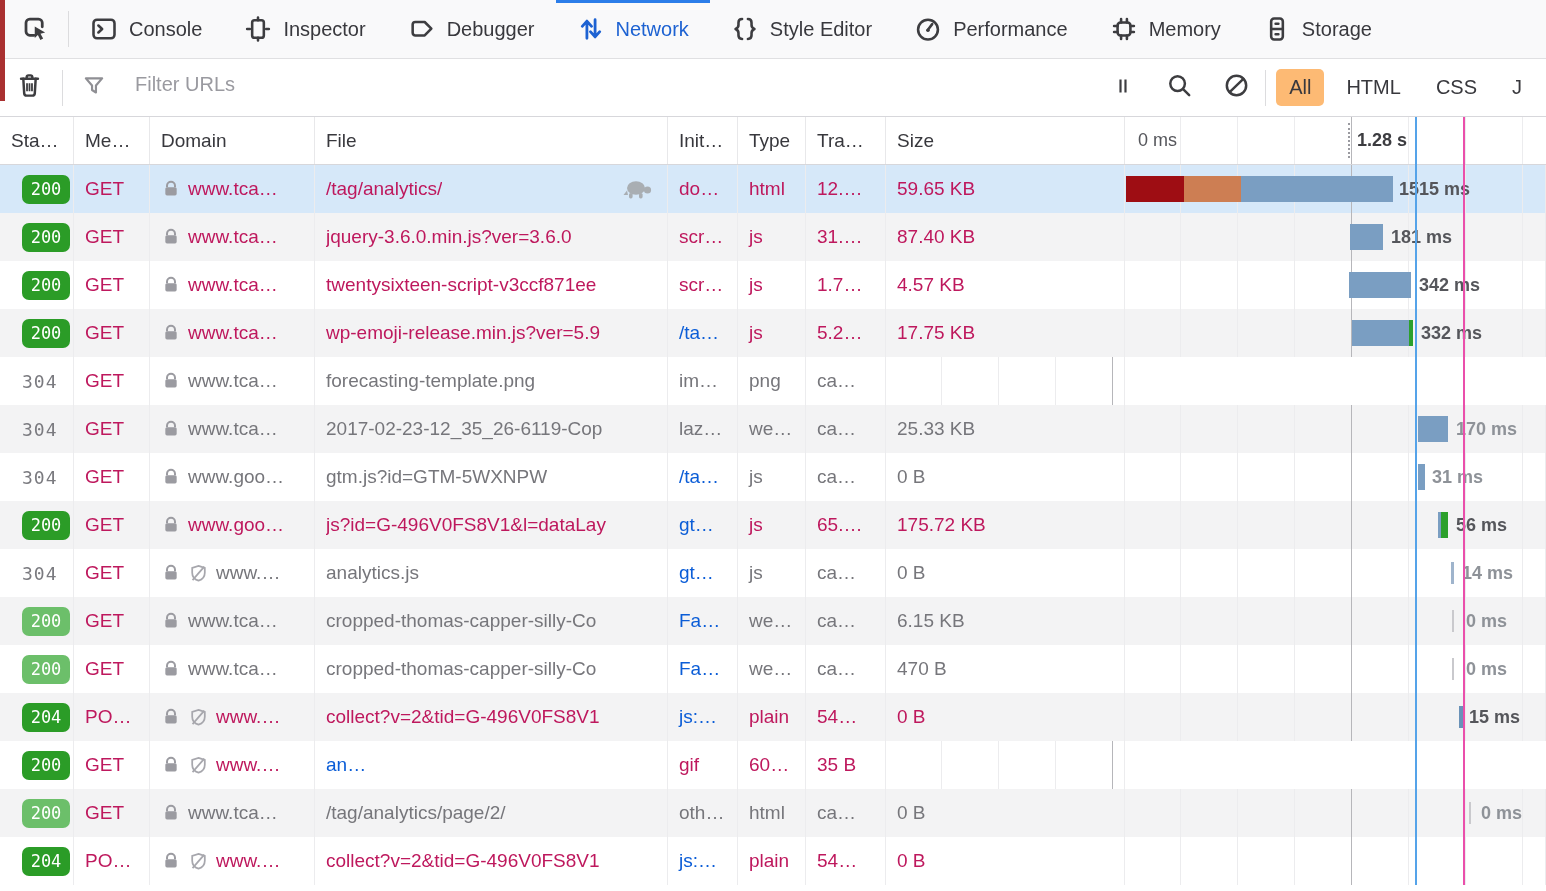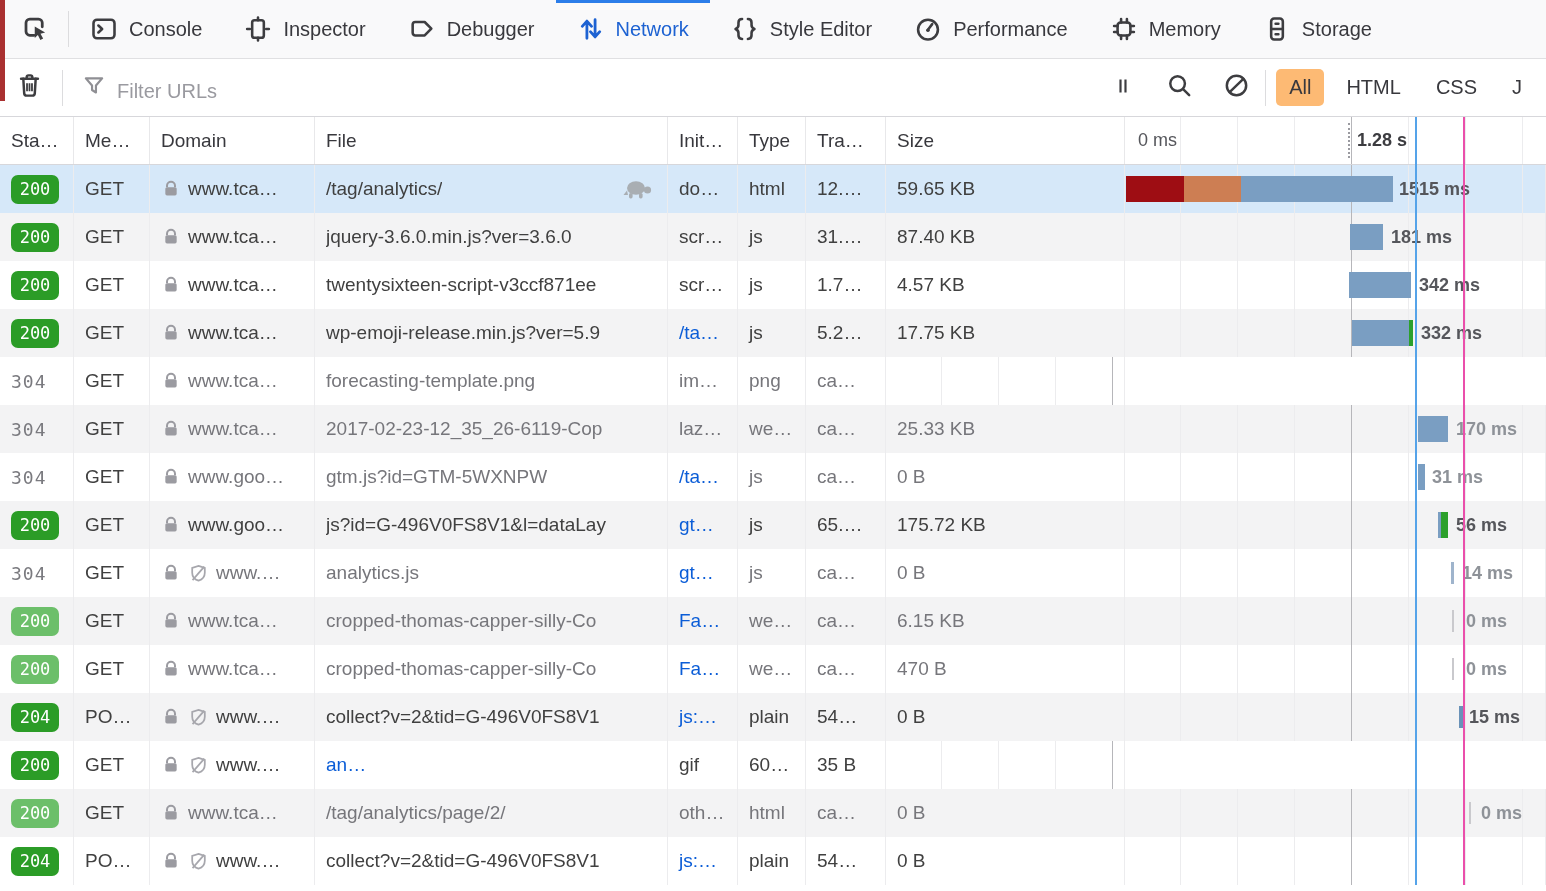--- a/index.html
+++ b/index.html
@@ -13,42 +13,42 @@
   .sep-v { width:1px; background:#dcdcde; margin:11px 0; }
   .tab { display:flex; align-items:center; gap:11px; padding:0 21px; font-size:20px; color:#38383d; position:relative; white-space:nowrap; }
   .tab.active { color:#1d62d2; }
   .tab.active::before { content:""; position:absolute; top:0; left:0; right:0; height:3px; background:#2b7de9; }
   .tab svg, .pick-btn svg { display:block; }
 
   
   .filterbar { height:58px; background:#fff; border-bottom:1px solid #d7d7db; display:flex; align-items:center; overflow:hidden; }
   .icon-btn { display:flex; align-items:center; justify-content:center; padding:0 15px; height:100%; }
   .fsep { width:1px; height:36px; background:#dcdcde; }
-  .filter-input-wrap { display:flex; align-items:flex-end; gap:10px; padding-left:18px; flex:1; }
+  .filter-input-wrap { display:flex; align-items:flex-start; gap:28px; padding-left:18px; flex:1; }
   .filter-input { border:none; outline:none; font-size:20px; color:#38383d; flex:1; font-family:"Liberation Sans",sans-serif; background:transparent; }
   .filter-input::placeholder { color:#9a9aa0; }
   .type-btns { display:flex; align-items:center; margin:0 2px 0 10px; }
   .type-btn { font-size:20px; color:#38383d; padding:7px 13px; border-radius:5px; margin-right:9px; white-space:nowrap; }
   .type-btn.active { background:#fdba74; }
 
   
   .table { position:relative; font-size:19px; color:#3f3f43; }
   .grid-cols { display:grid; grid-template-columns:74px 76px 165px 353px 70px 68px 80px 239px 421px; }
   .thead { height:48px; border-bottom:1px solid #d7d7db; background:#fff; }
   .th { display:flex; align-items:center; padding-left:11px; border-right:1px solid #e8e8ea; color:#38383d; white-space:nowrap; overflow:hidden; }
   .th.last, .c-wf { border-right:none; }
   .row { height:48px; background:#fff; }
   .row.even { background:#f3f3f4; }
   .row.selected { background:#d6e8f9; }
   .cell { display:flex; align-items:center; padding-left:11px; border-right:1px solid #ececee; white-space:nowrap; overflow:hidden; }
-  .mono { font-family:"DejaVu Sans Mono", monospace; }
+  .mono { font-family:"DejaVu Sans Mono", monospace;margin-left:11px; }
   .badge { display:inline-block; min-width:48px; text-align:center; border-radius:7px; padding:3px 5px 4px; color:#fff; font-size:17px; line-height:22px; }
   .status-plain { font-size:18px; color:#7a7a7f; letter-spacing:1px; }
   .muted-text { color:#76767b; }
-  .dark-text { color:#404040; }
+  .dark-text { color:#be185d; }
   .link-text { color:#0b5dd7; }
   .dcell { gap:7px; }
   .file-span { overflow:hidden; }
   .turtle { margin-left:auto; margin-right:12px; flex-shrink:0; }
 
   .c-wf { position:relative; padding:0; overflow:hidden; }
   .wf-grid { position:absolute; top:0; bottom:0; width:1px; background:#ececee; }
   .wf-grid.dark { background:#b6b6ba; }
   .wf-seg { position:absolute; top:11px; height:26px; }
   .wf-tick { position:absolute; top:13px; height:22px; }

